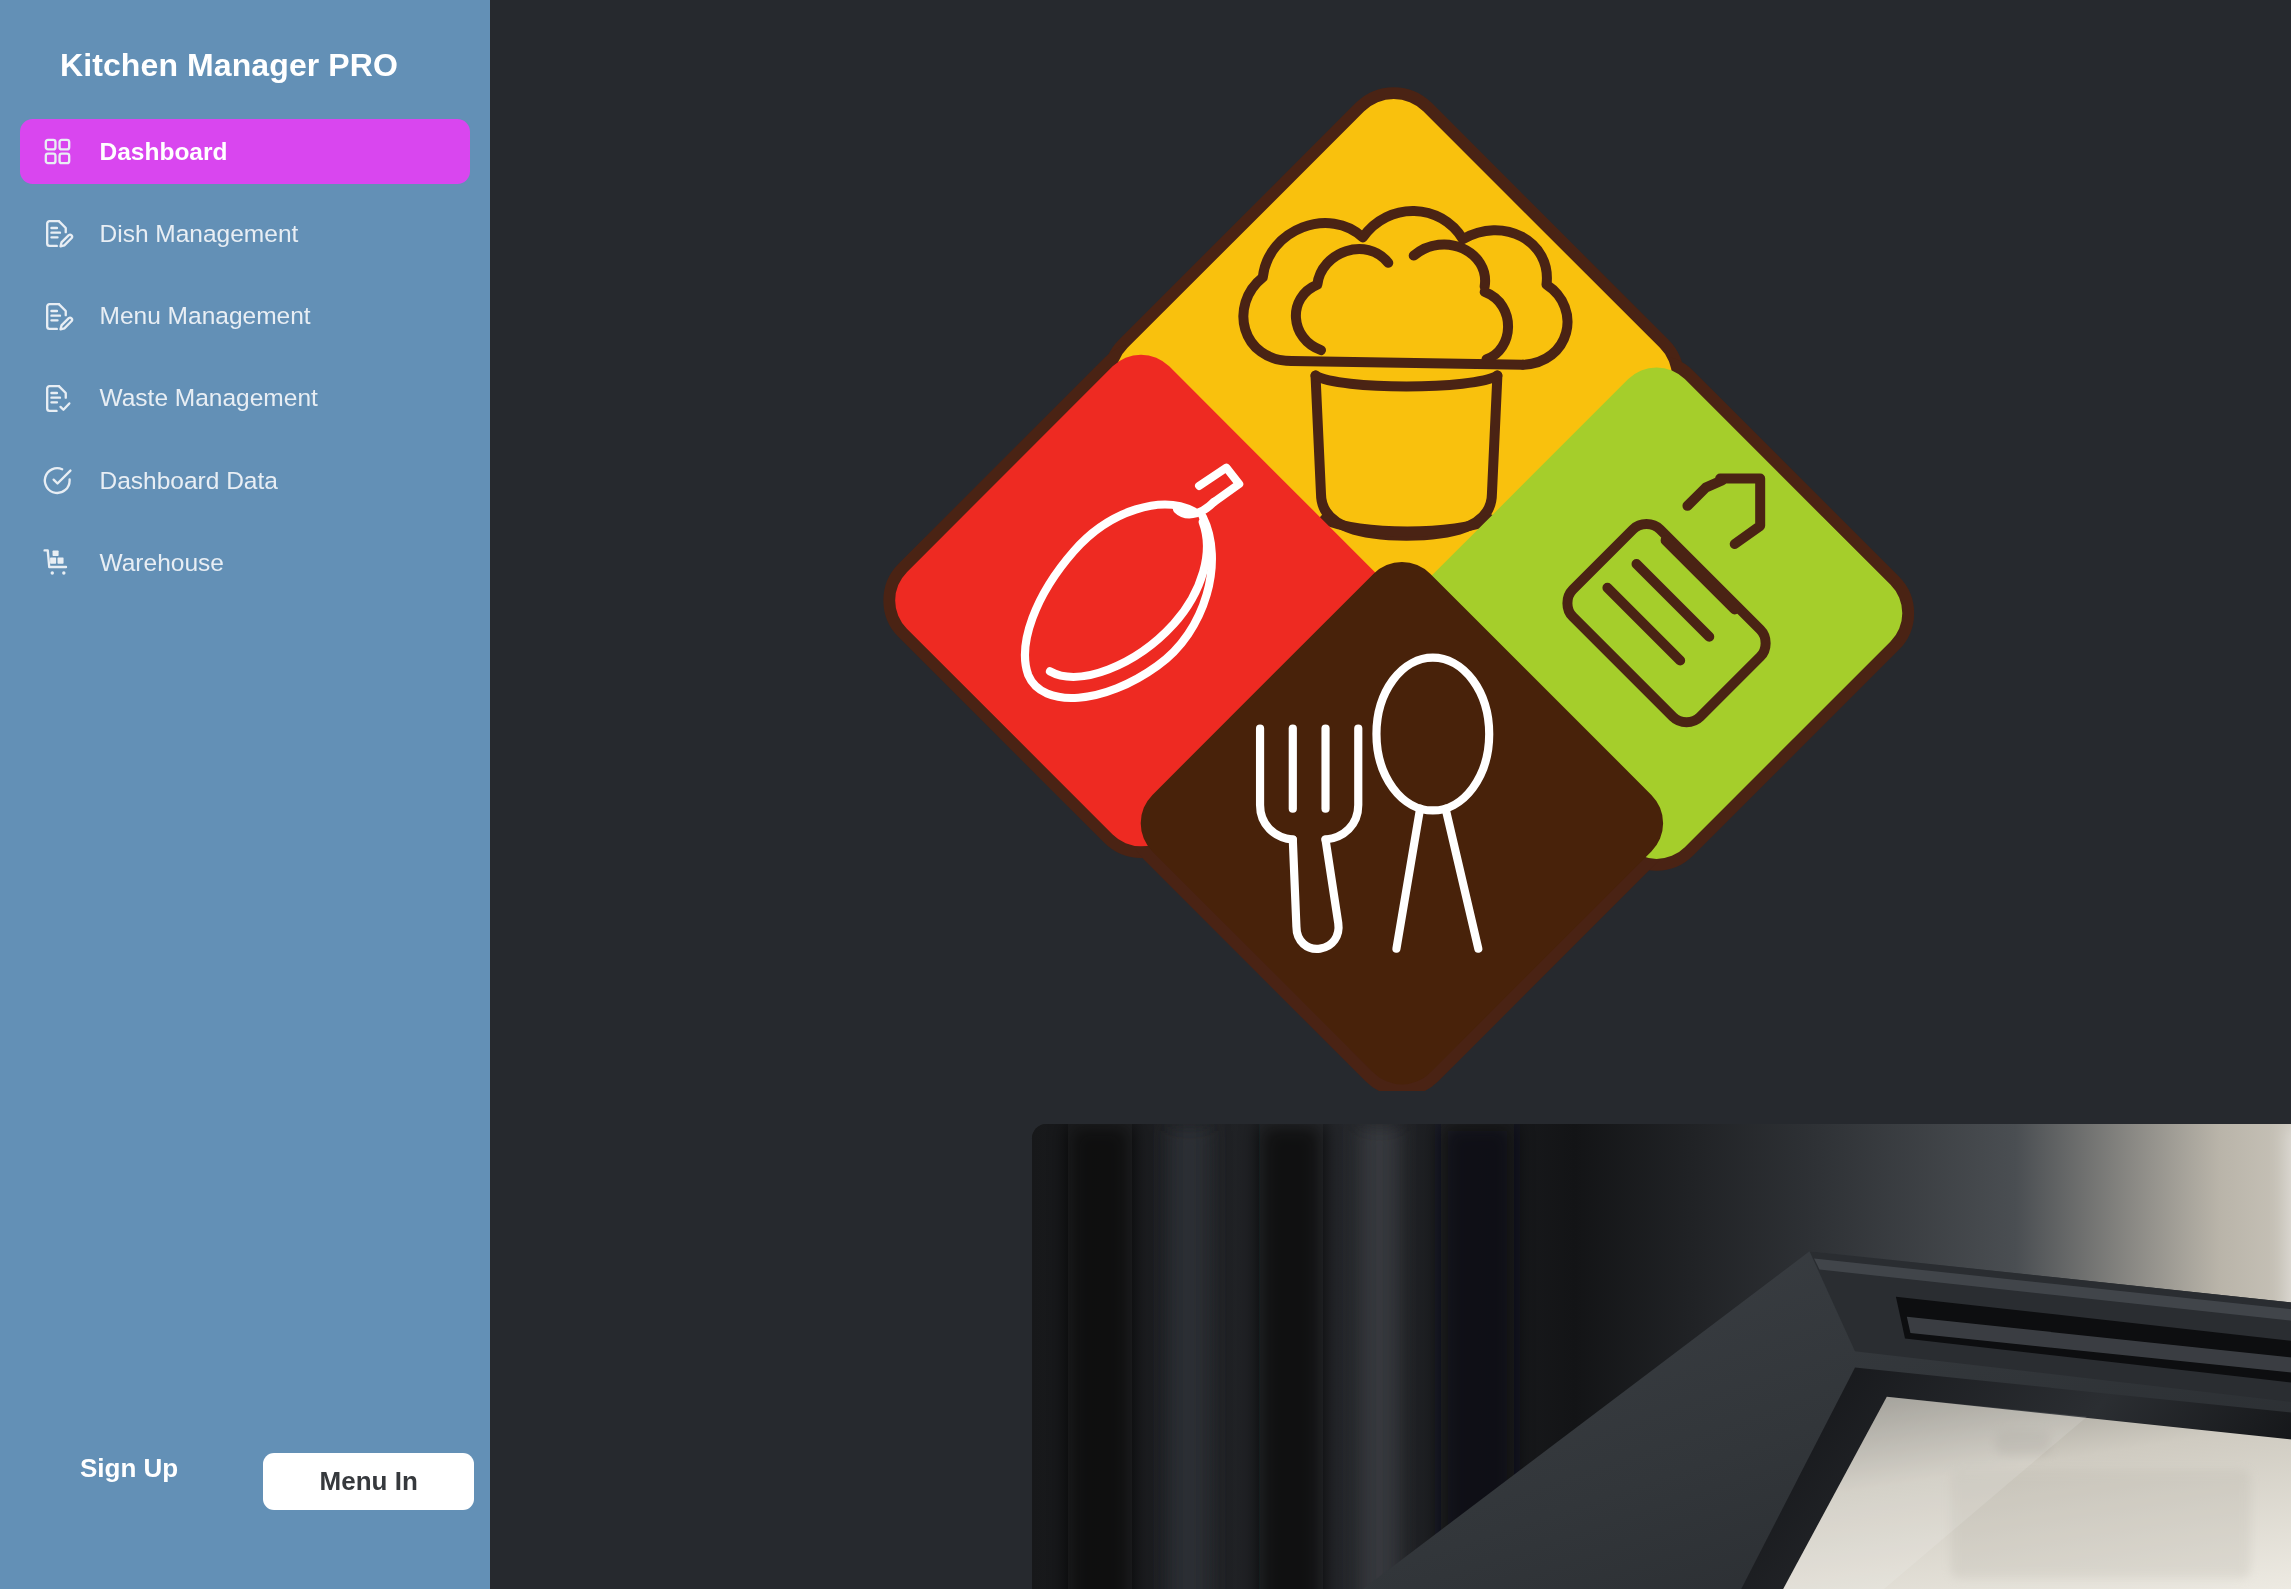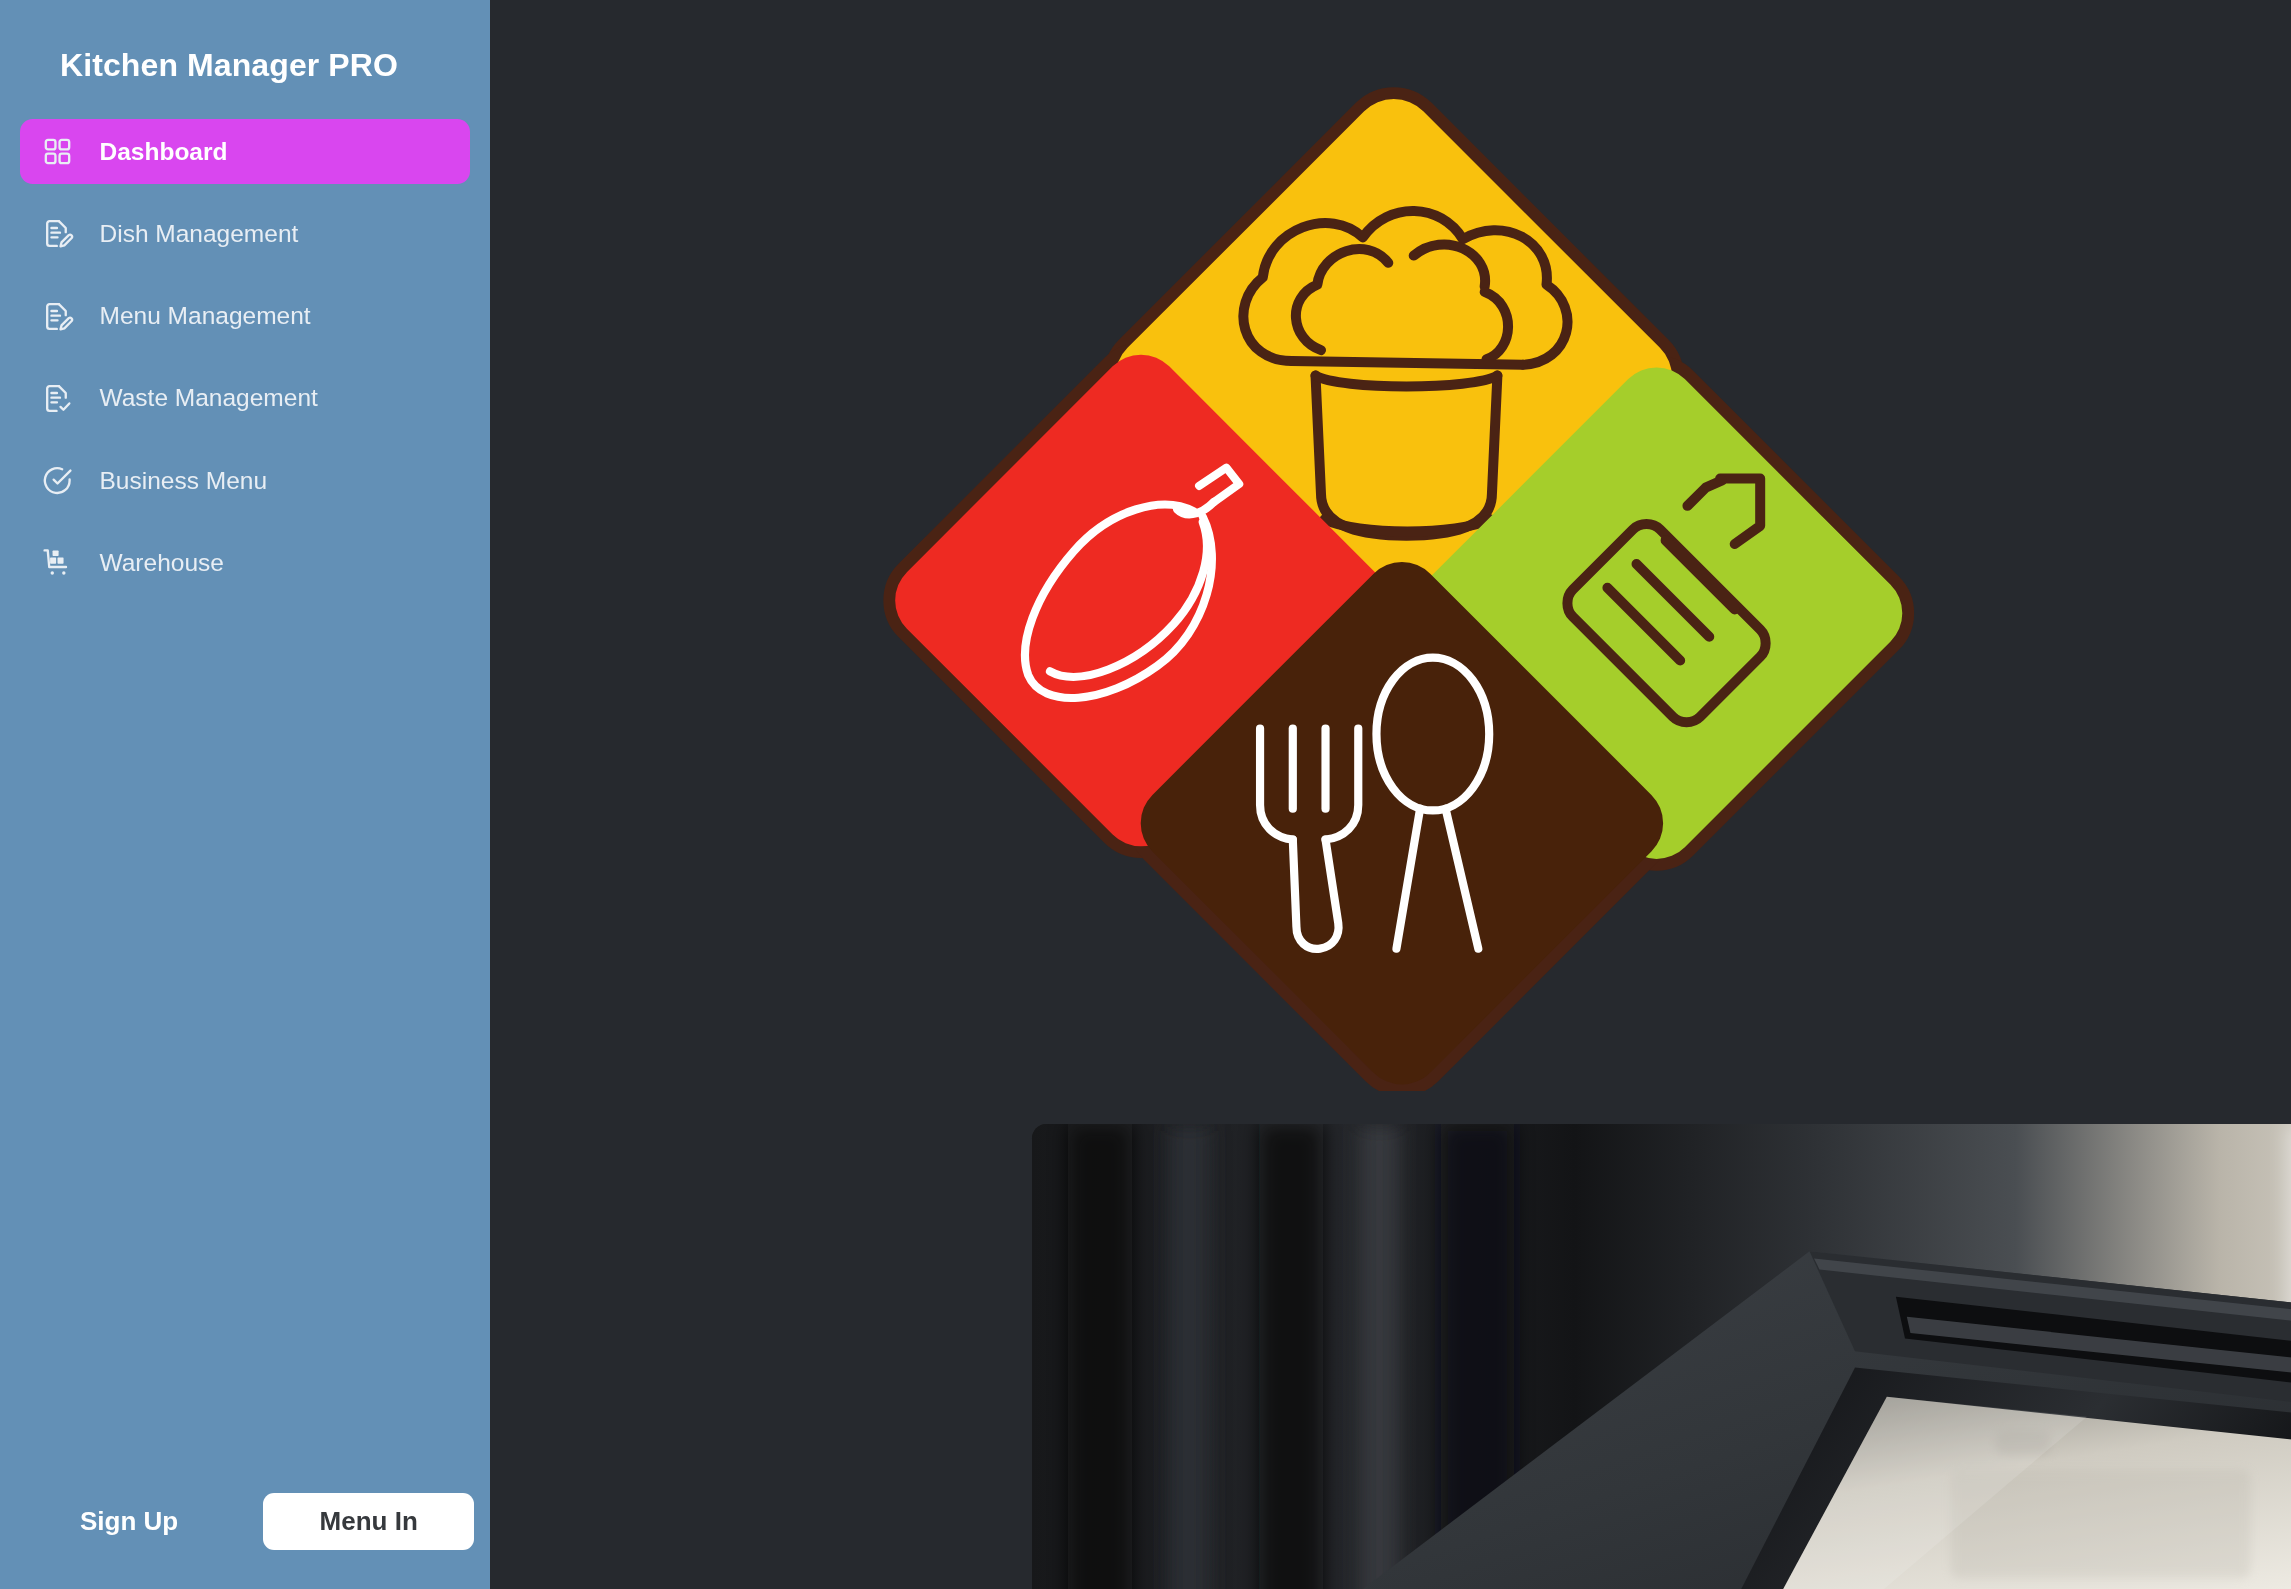--- a/index.html
+++ b/index.html
@@ -47,21 +47,21 @@
     white-space:nowrap;
   }
   .nav-item.active { background:#d946ef; }
   .nav-item.active .label { color:#ffffff; font-weight:bold; }
   .nav-icon { width:33px; height:33px; flex:0 0 33px; display:block; }
   .nav-icon svg { width:33px; height:33px; display:block; }
 
   .auth {
     position:absolute; left:0; bottom:0;
     width:490px; height:136px;
-    display:flex; align-items:center;
+    display:flex; align-items:flex-start;
     padding-left:80px;
   }
   .signup {
     color:#ffffff; font-size:26px; font-weight:bold;
     background:none; border:none; cursor:pointer;
     font-family:"Liberation Sans", sans-serif;
     padding:0; margin-right:85px; white-space:nowrap;
   }
   .signin {
     background:#ffffff; color:#36393d;
@@ -153,21 +153,21 @@
       </div>
 
 
       <div class="nav-item">
         <span class="nav-icon">
           <svg viewBox="0 0 24 24" fill="none" stroke="#e8eef4" stroke-width="1.7" stroke-linecap="round" stroke-linejoin="round">
             <path d="M20.8 11.2v.9a9 9 0 1 1-5.4-8.3"></path>
             <path d="M21.4 4.8L12 14.2l-2.8-2.8"></path>
           </svg>
         </span>
-        <span class="label">Business Menu</span>
+        <span class="label">Dashboard Data</span>
       </div>
 
       <div class="nav-item">
         <span class="nav-icon">
           <svg viewBox="0 0 24 24" fill="none" stroke="#e8eef4" stroke-width="1.7" stroke-linecap="round" stroke-linejoin="round">
             <path d="M2.6 3.2h2.3l1.1 12.1h12.2"></path>
             <rect x="8.4" y="3.3" width="4.4" height="4" rx="0.5" fill="#e8eef4" stroke="none"></rect>
             <rect x="6.6" y="8.3" width="4.4" height="4.6" rx="0.5" fill="#e8eef4" stroke="none"></rect>
             <rect x="12" y="8.3" width="4.4" height="4.6" rx="0.5" fill="#e8eef4" stroke="none"></rect>
             <circle cx="8.2" cy="19.6" r="1.25" fill="#e8eef4" stroke="none"></circle>

